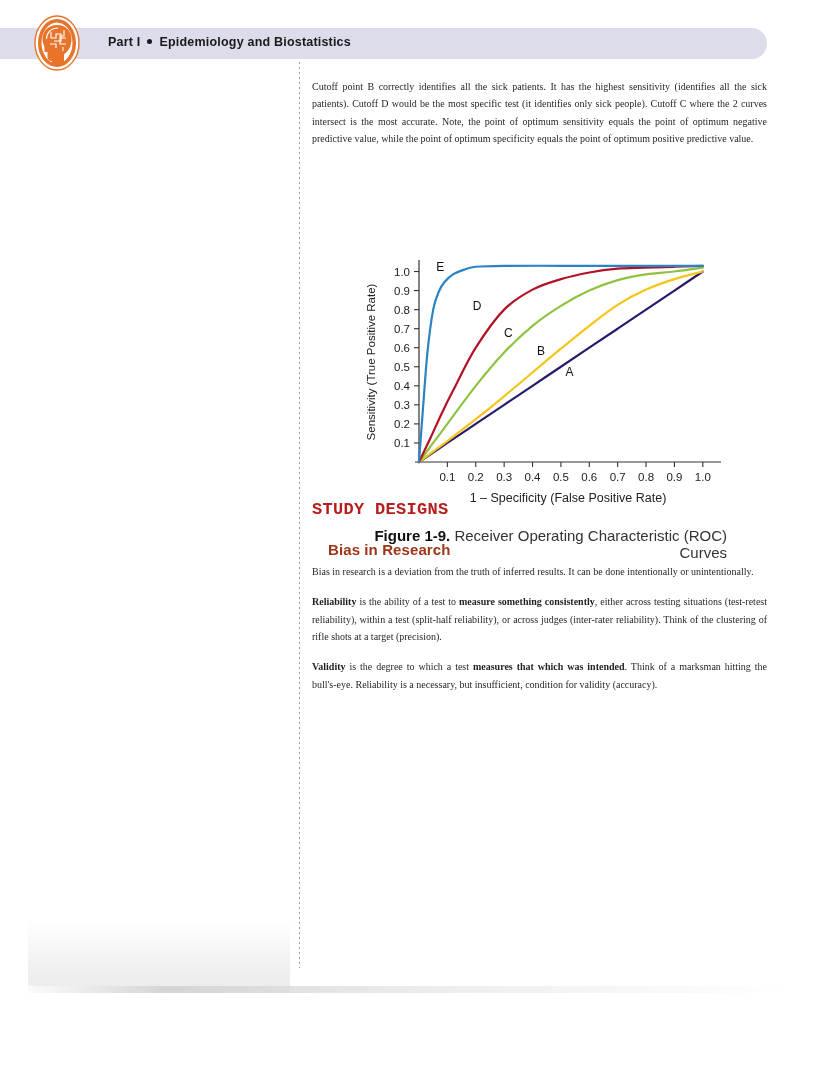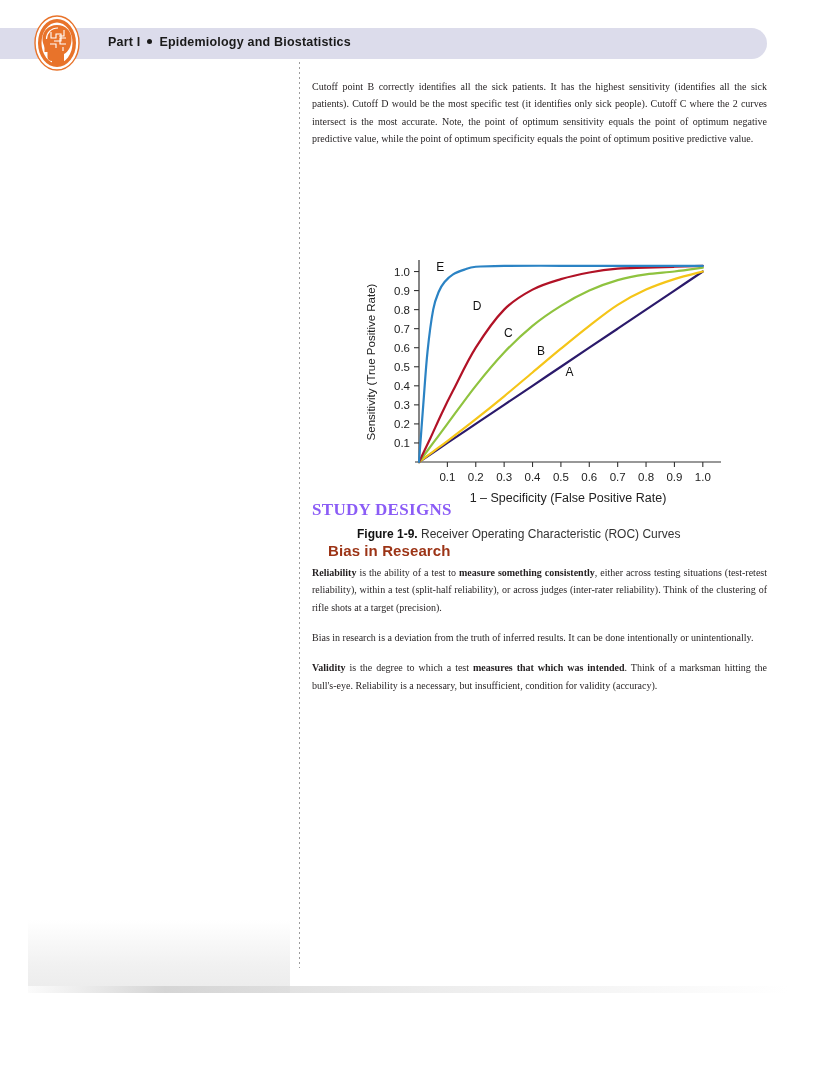--- a/index.html
+++ b/index.html
@@ -55,41 +55,41 @@
     font-size:10px; line-height:17.3px;
     color:#231f20;
     text-align:justify;
     -webkit-hyphens:none; hyphens:none;
   }
   p.body b{font-weight:bold;}
   p.body i{font-style:italic;}
 
   h2.sec{
     margin:40px 0 0 0;
-    font-family:Liberation Serif, serif;
+    font-family:Liberation Mono, monospace;
     font-weight:bold; font-size:17px; letter-spacing:.3px;
-    color:#8b5cf6;
+    color:#b91c1c;
   }
   h3.sub{
     margin:22px 0 5px 16px;
     font-family:"Liberation Sans", sans-serif;
     font-weight:bold; font-size:15px; letter-spacing:.1px;
     color:#9c3416;
   }
 
   
   #figure-wrap{
     position:absolute; left:357px; top:250px; width:370px; height:300px;
   }
   #roc-svg{display:block;}
   #fig-caption{
     position:absolute; left:0; top:277px; width:370px;
-    text-align:left;
+    text-align:right;
     font-family:"Liberation Sans", sans-serif;
-    font-size:12px; color:#333;
+    font-size:15px; color:#333;
   }
   #fig-caption b{font-weight:bold; color:#111;}
 
   
   #scan-fade{
     position:absolute; left:28px; top:920px; width:262px; height:100px;
     background:linear-gradient(to bottom,#ffffff 0%,#f1f1f1 45%,#e6e6e6 100%);
   }
   #left-swatch{
     position:absolute; left:0; top:1037px; width:28px; height:42px;
@@ -140,23 +140,23 @@
     <p class="body">Cutoff point B correctly identifies all the sick patients. It has the highest sensitivity (identifies all the sick patients). Cutoff D would be the most specific test  (it identifies only sick people). Cutoff C where the 2 curves intersect is the most accurate. Note, the point of optimum sensitivity equals the point of optimum negative predictive value, while the point of optimum specificity equals the point of optimum positive predictive value.</p>
 
 
     <div style="height:300px"></div>
 
 
     <h2 class="sec">STUDY DESIGNS</h2>
 
     <h3 class="sub">Bias in Research</h3>
 
+    <p class="body">Bias in research is a deviation from the truth of inferred results. It can be done intentionally or unintentionally.</p>
+
     <p class="body"><b>Reliability</b><span> is the ability of a test to </span><b>measure something consistently</b><span>, either across testing situations (test-retest reliability), within a test (split-half reliability), or across judges (inter-rater reliability). Think of the clustering of rifle shots at a target (precision).</span></p>
-
-    <p class="body">Bias in research is a deviation from the truth of inferred results. It can be done intentionally or unintentionally.</p>
 
     <p class="body"><b>Validity</b><span> is the degree to which a test </span><b>measures that which was intended</b><span>. Think of a marksman hitting the bull's-eye. Reliability is a necessary, but insufficient, condition for validity (accuracy).</span></p>
   </div>
 
   <div id="figure-wrap">
     <svg id="roc-svg" width="370" height="270" viewBox="0 0 370 270" xmlns="http://www.w3.org/2000/svg">
         <line x1="62" y1="10" x2="62" y2="212" stroke="#333" stroke-width="1.2"></line>
         <line x1="58" y1="212" x2="364" y2="212" stroke="#333" stroke-width="1.2"></line>
         <line x1="57" y1="192.95238095238096" x2="62" y2="192.95238095238096" stroke="#333" stroke-width="1.1"></line>
         <text x="53" y="196.95238095238096" text-anchor="end" font-family="Liberation Sans, sans-serif" font-size="11.5" fill="#222">0.1</text>

